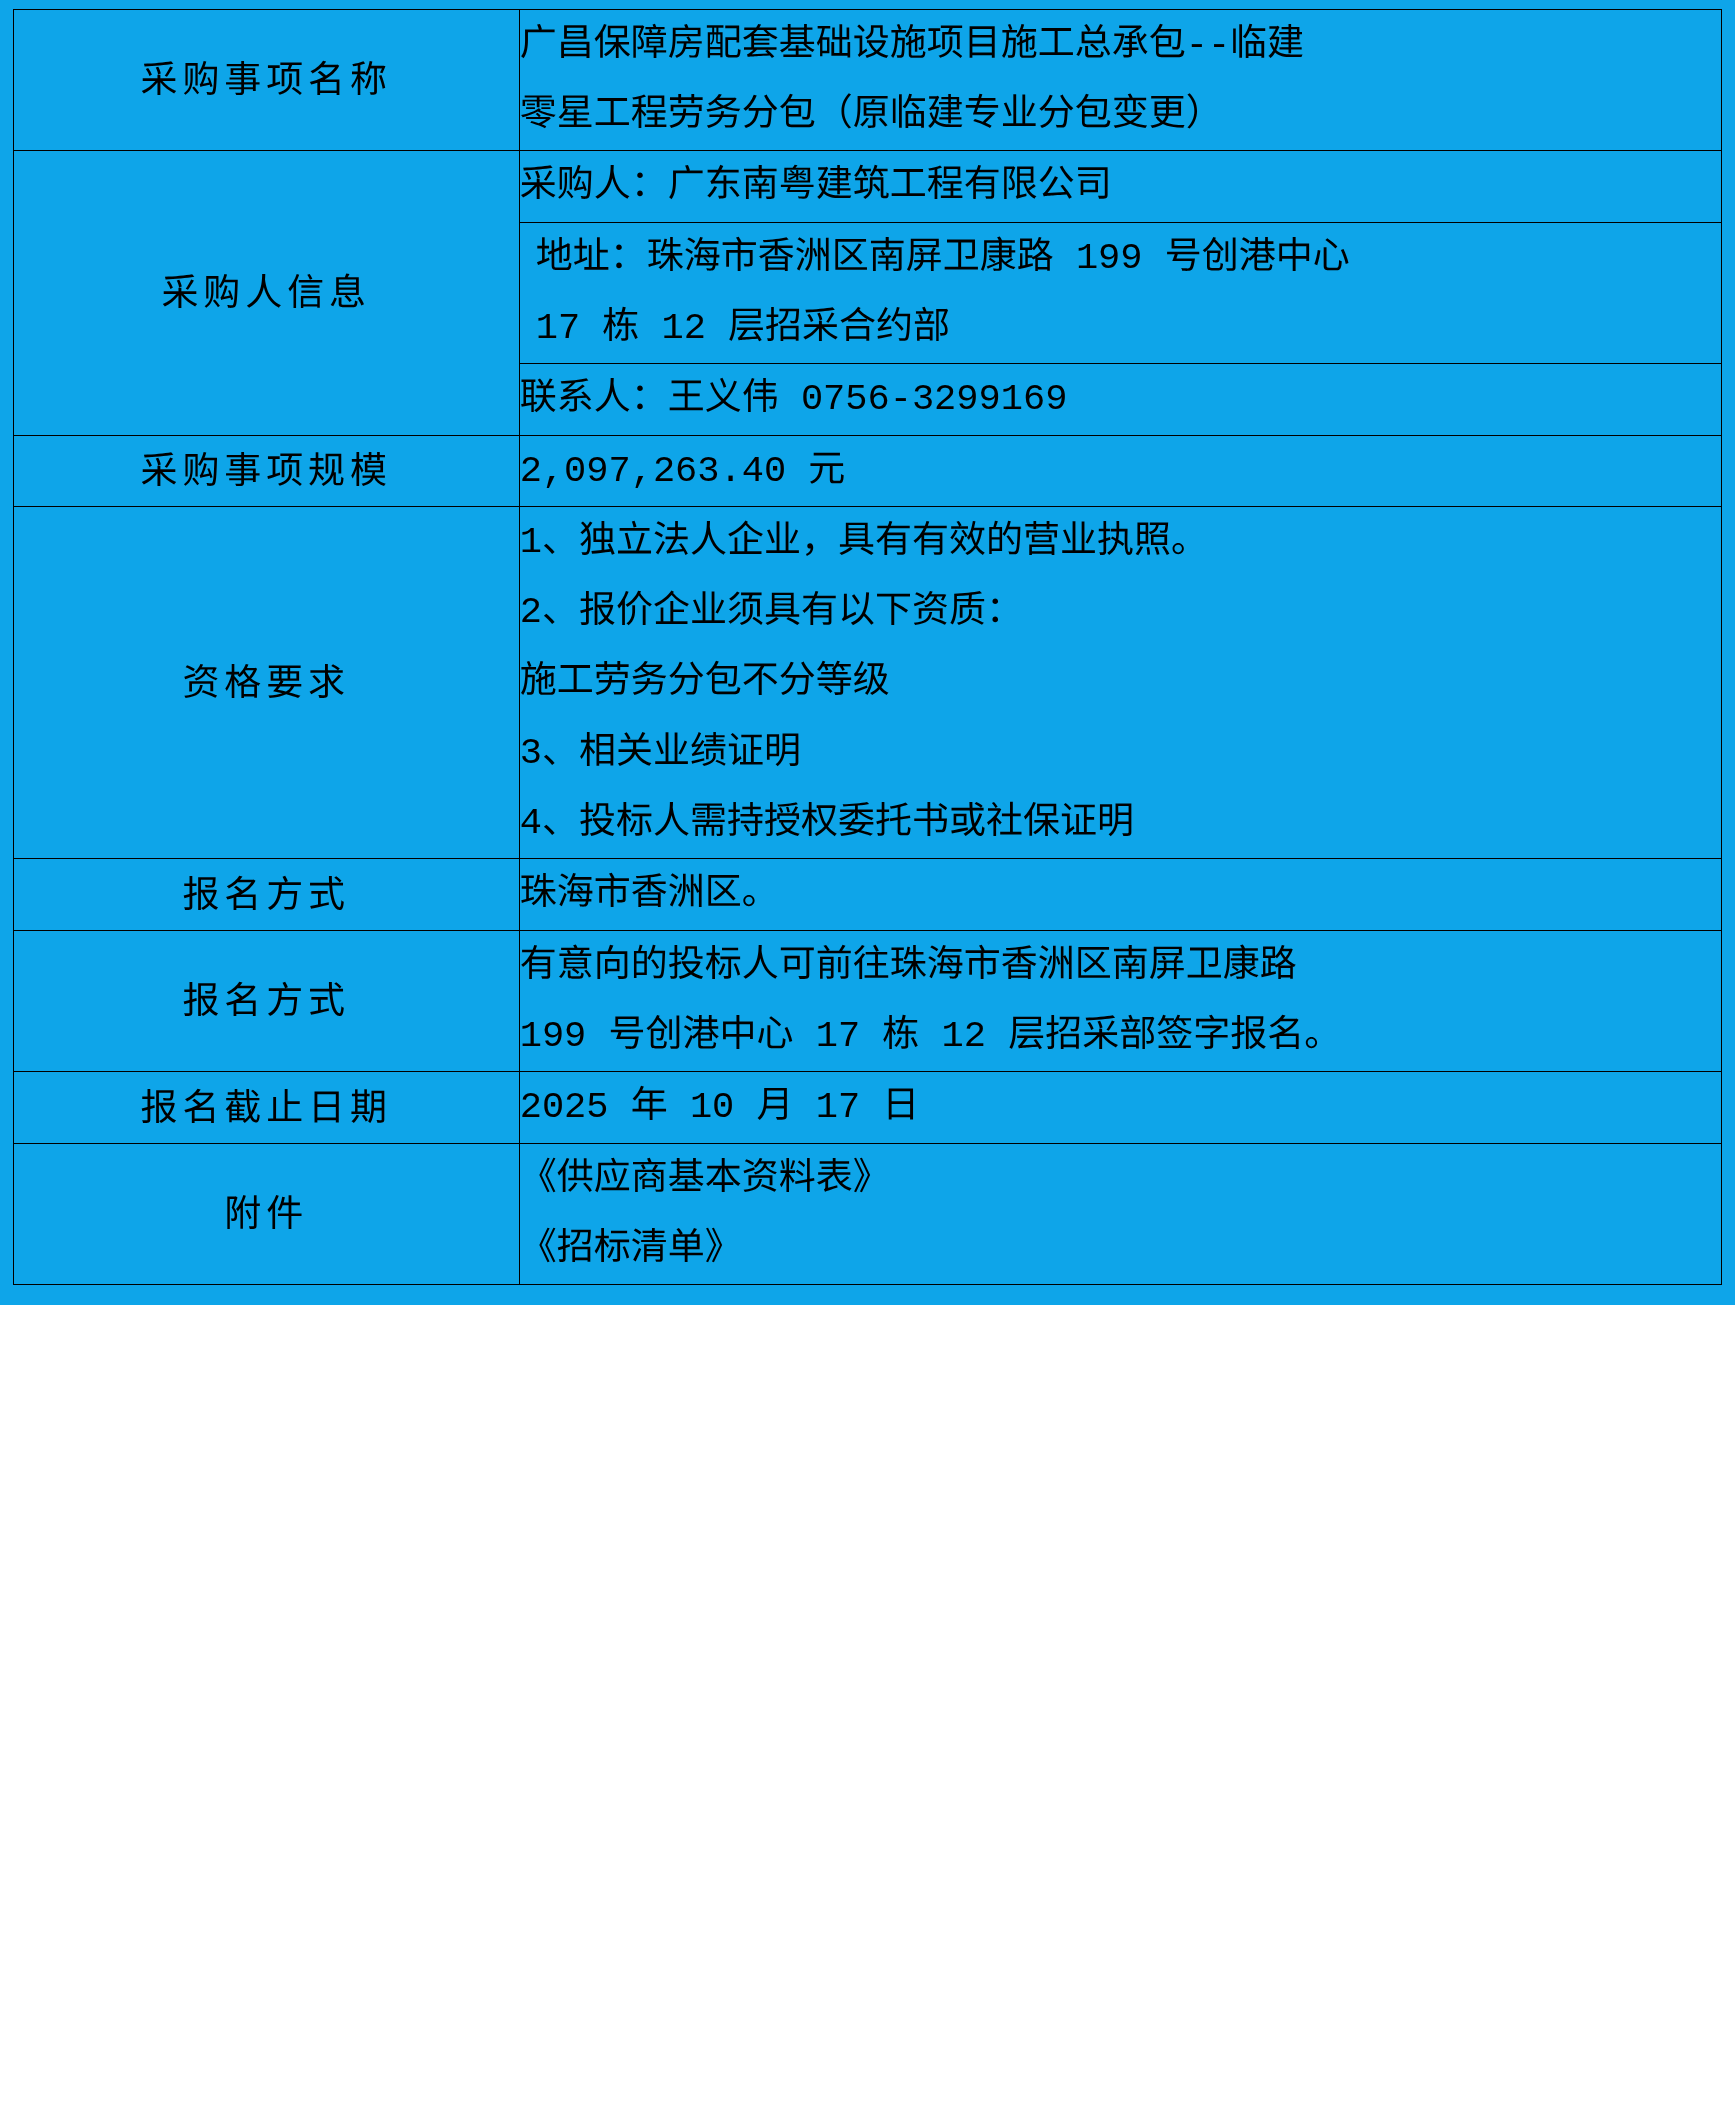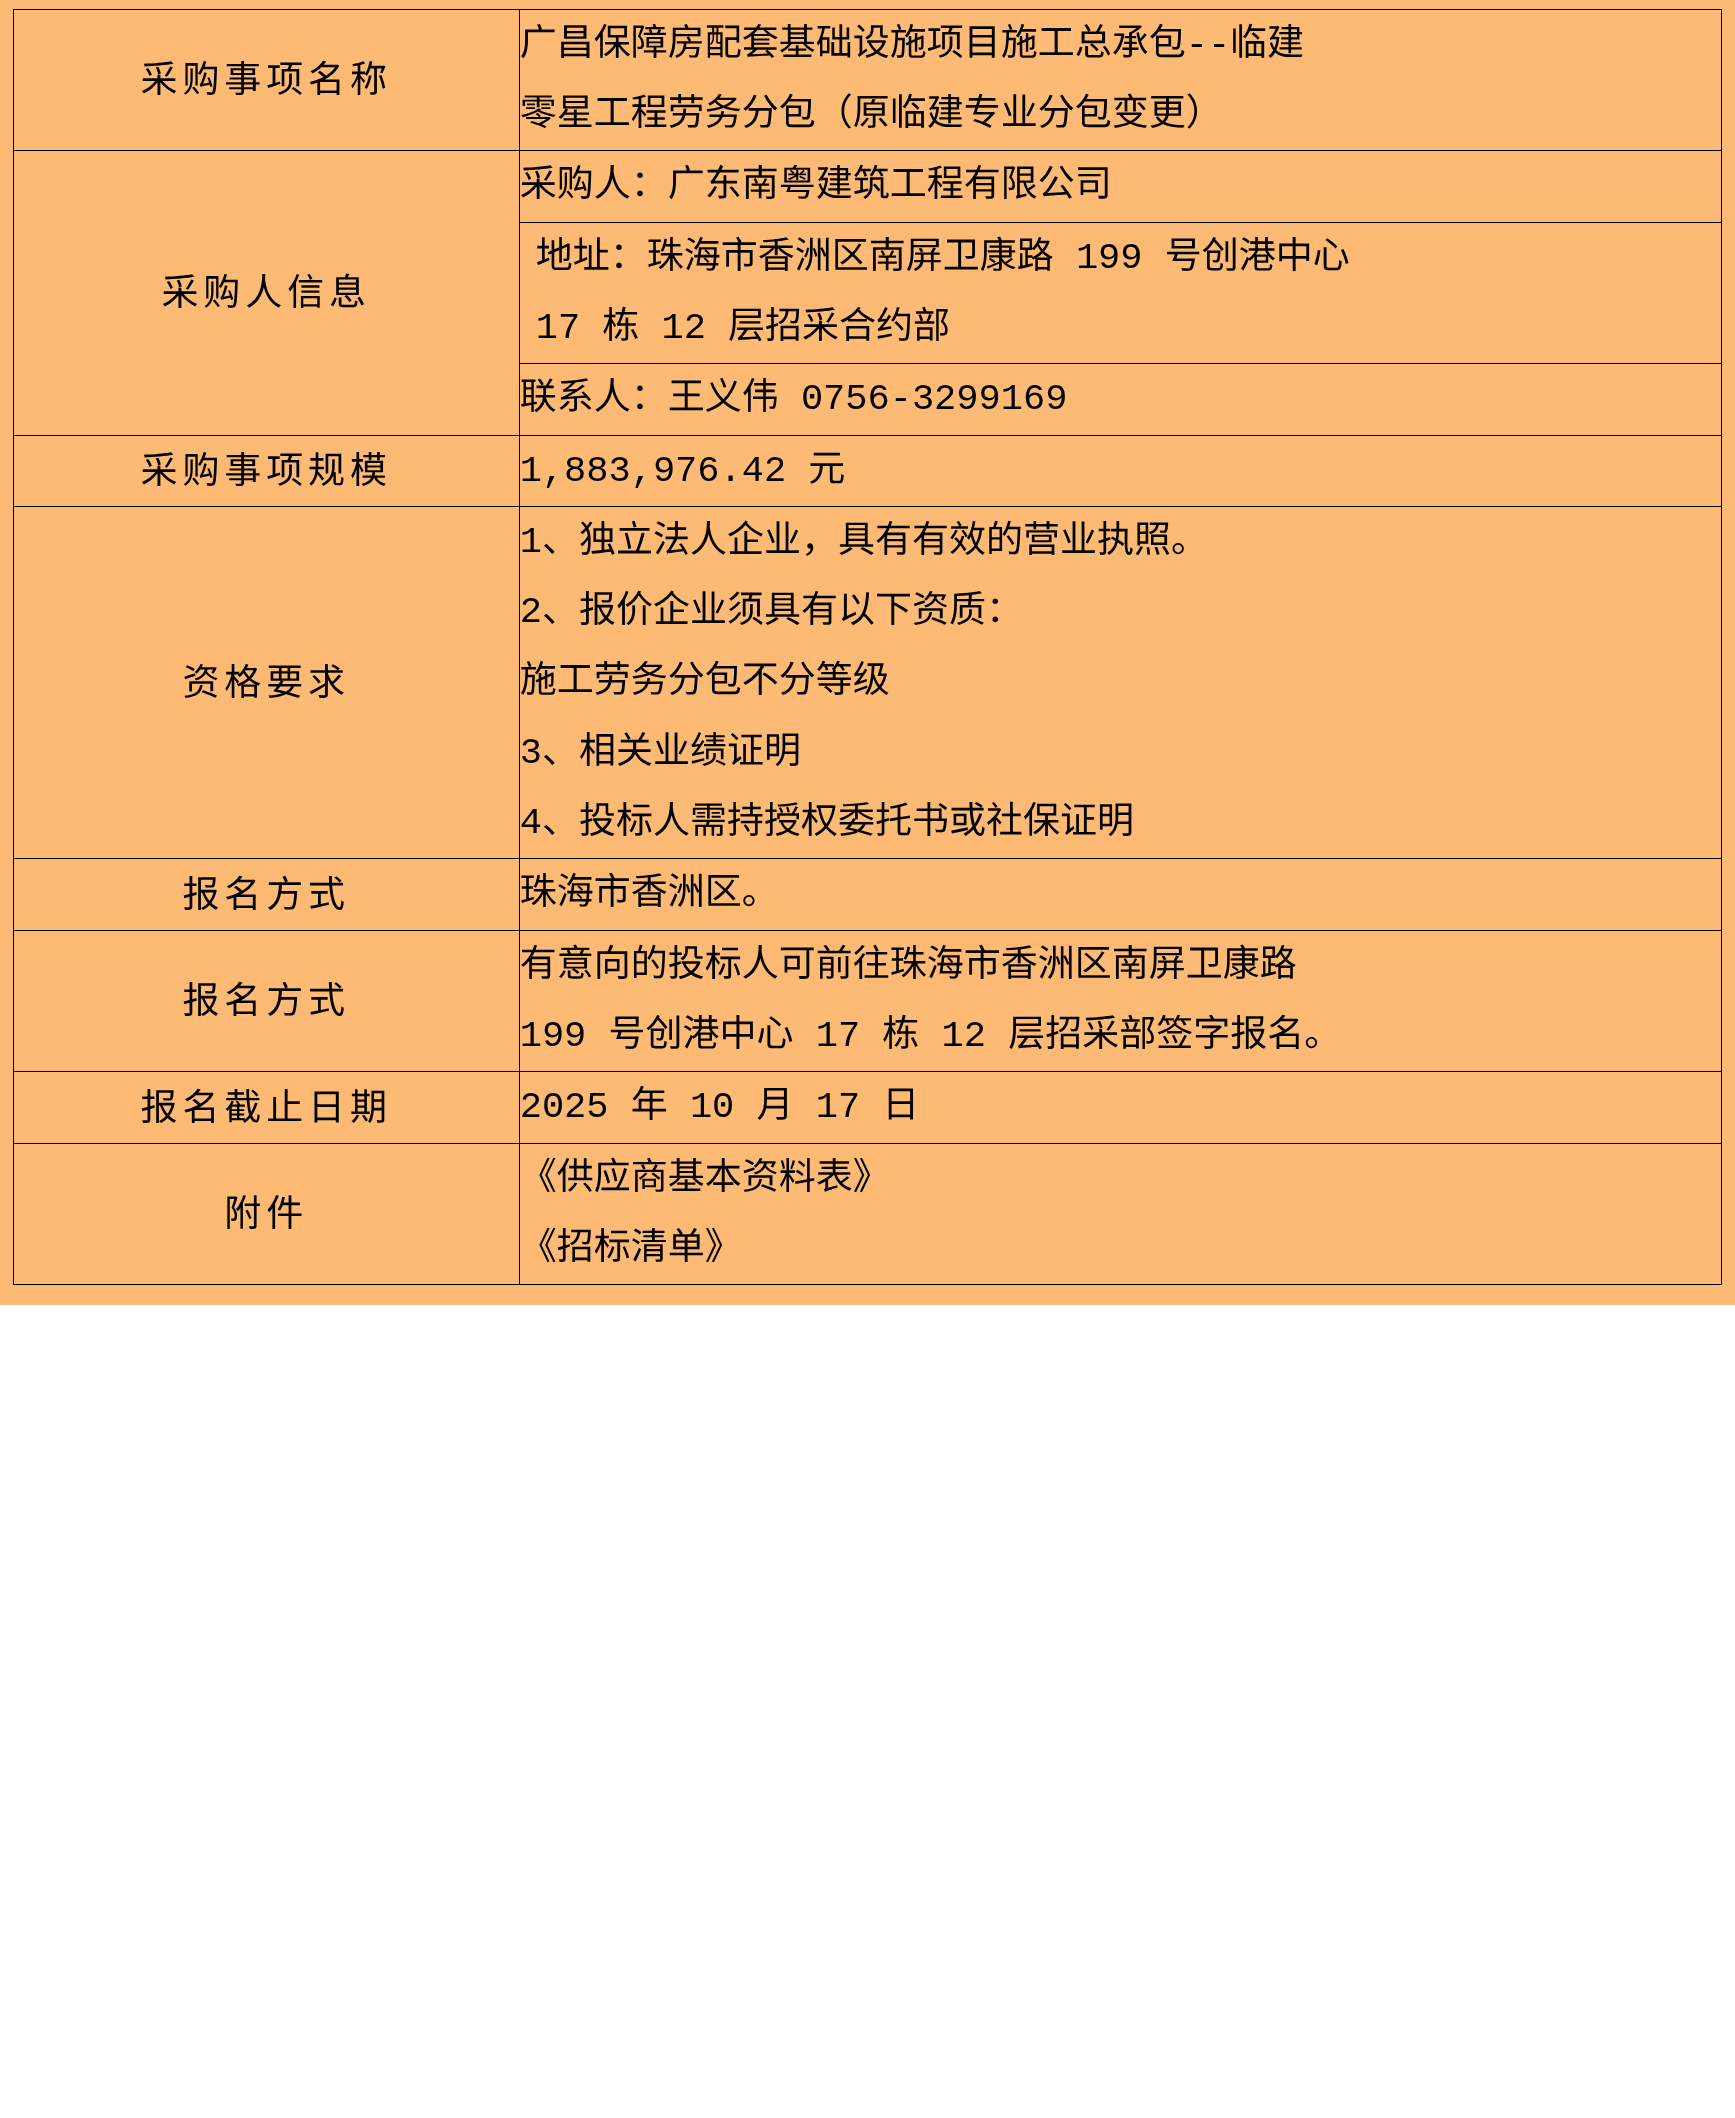--- a/index.html
+++ b/index.html
@@ -9,21 +9,21 @@
     background: #ffffff;
   }
   body {
     font-family: "DejaVu Serif", "Liberation Serif", serif;
     color: #000000;
   }
   .page {
     width: 1735px;
     box-sizing: border-box;
     padding: 8.8px 12.7px 19.5px 12.7px;
-    background: #fdba74;
+    background: #0ea5e9;
   }
   table.notice {
     border-collapse: collapse;
     width: 1709px;
     table-layout: fixed;
     border: 1.9px solid #000000;
   }
   table.notice col.label-col { width: 506px; }
   table.notice col.value-col { width: 1202px; }
 
@@ -111,21 +111,21 @@
                 <td class="inner-cell">联系人：王义伟 0756-3299169</td>
               </tr>
             </tbody>
           </table>
         </td>
       </tr>
 
       <tr>
         <td class="label">采购事项规模</td>
         <td class="value">
-          <span class="line">1,883,976.42 元</span>
+          <span class="line">2,097,263.40 元</span>
         </td>
       </tr>
 
       <tr>
         <td class="label">资格要求</td>
         <td class="value tight">
           <span class="line">1、独立法人企业，具有有效的营业执照。</span>
           <span class="line">2、报价企业须具有以下资质：</span>
           <span class="line">施工劳务分包不分等级</span>
           <span class="line">3、相关业绩证明</span>

